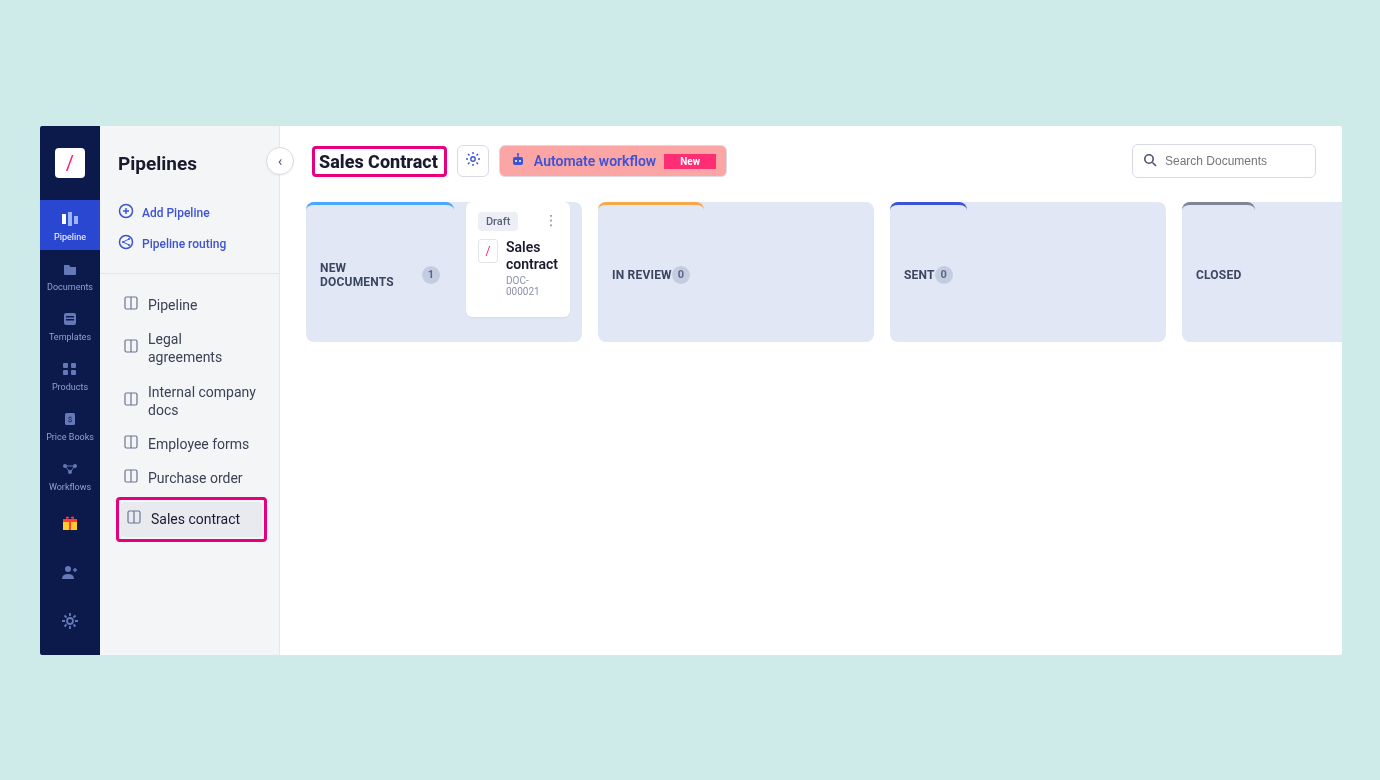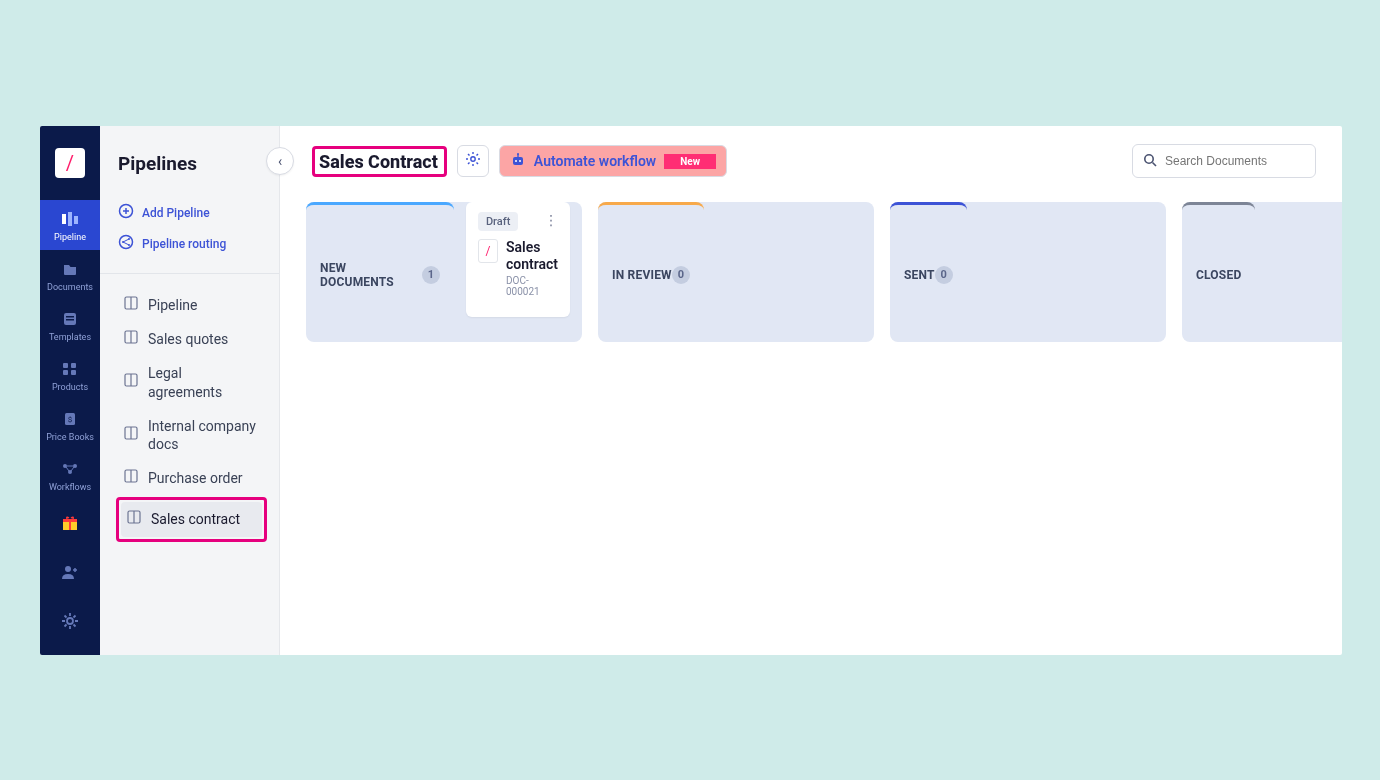--- a/index.html
+++ b/index.html
@@ -514,35 +514,35 @@
             <rect x="1" y="1" width="12" height="12" rx="1.5" fill="none" stroke="currentColor" stroke-width="1.2"></rect>
             <line x1="7" y1="1" x2="7" y2="13" stroke="currentColor" stroke-width="1.2"></line>
           </svg></span>
       <span>Pipeline</span>
     </div>
     <div class="side-nav-item">
       <span class="bicon"><svg width="14" height="14" viewBox="0 0 14 14">
             <rect x="1" y="1" width="12" height="12" rx="1.5" fill="none" stroke="currentColor" stroke-width="1.2"></rect>
             <line x1="7" y1="1" x2="7" y2="13" stroke="currentColor" stroke-width="1.2"></line>
           </svg></span>
-      <span>Sales quotes</span>
-    </div>
-    <div class="side-nav-item">
-      <span class="bicon"><svg width="14" height="14" viewBox="0 0 14 14">
-            <rect x="1" y="1" width="12" height="12" rx="1.5" fill="none" stroke="currentColor" stroke-width="1.2"></rect>
-            <line x1="7" y1="1" x2="7" y2="13" stroke="currentColor" stroke-width="1.2"></line>
-          </svg></span>
       <span>Legal agreements</span>
     </div>
     <div class="side-nav-item">
       <span class="bicon"><svg width="14" height="14" viewBox="0 0 14 14">
             <rect x="1" y="1" width="12" height="12" rx="1.5" fill="none" stroke="currentColor" stroke-width="1.2"></rect>
             <line x1="7" y1="1" x2="7" y2="13" stroke="currentColor" stroke-width="1.2"></line>
           </svg></span>
       <span>Internal company docs</span>
+    </div>
+    <div class="side-nav-item">
+      <span class="bicon"><svg width="14" height="14" viewBox="0 0 14 14">
+            <rect x="1" y="1" width="12" height="12" rx="1.5" fill="none" stroke="currentColor" stroke-width="1.2"></rect>
+            <line x1="7" y1="1" x2="7" y2="13" stroke="currentColor" stroke-width="1.2"></line>
+          </svg></span>
+      <span>Employee forms</span>
     </div>
     <div class="side-nav-item">
       <span class="bicon"><svg width="14" height="14" viewBox="0 0 14 14">
             <rect x="1" y="1" width="12" height="12" rx="1.5" fill="none" stroke="currentColor" stroke-width="1.2"></rect>
             <line x1="7" y1="1" x2="7" y2="13" stroke="currentColor" stroke-width="1.2"></line>
           </svg></span>
       <span>Purchase order</span>
     </div>
 
     <div class="highlight-box">

